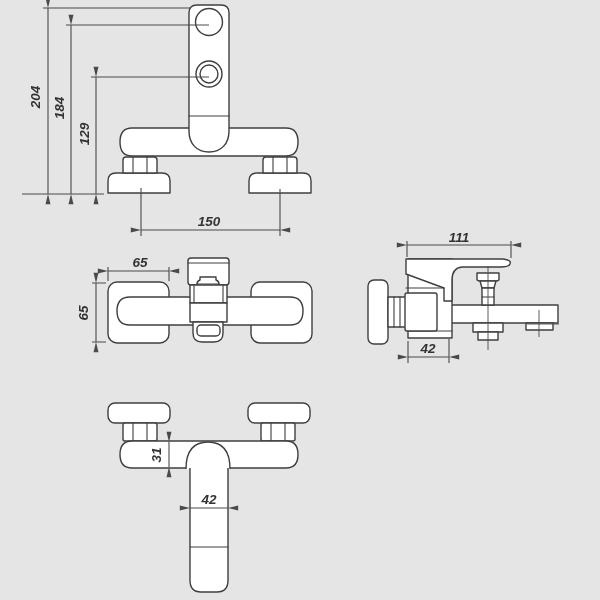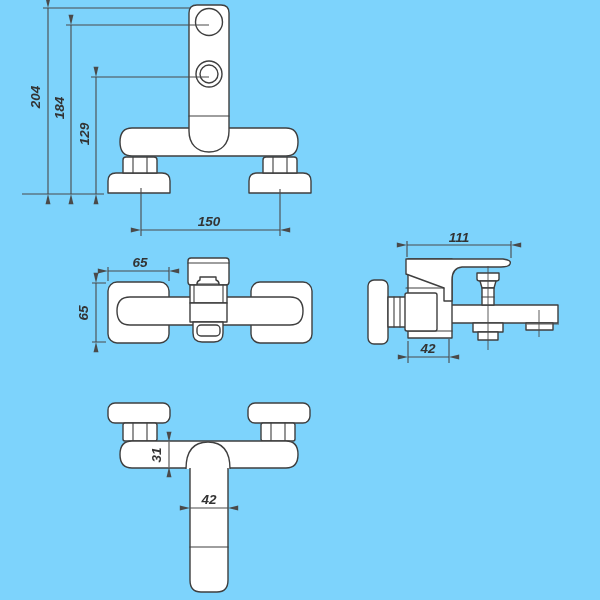--- a/index.html
+++ b/index.html
@@ -1,16 +1,16 @@
 <!DOCTYPE html>
 <html><head>
 <meta charset="utf-8">
 <style>
   html,body{margin:0;padding:0;background:#ffffff;}
-  .stage{position:relative;width:600px;height:600px;background:#7dd3fc;overflow:hidden;
+  .stage{position:relative;width:600px;height:600px;background:#e5e5e5;overflow:hidden;
          font-family:"Liberation Sans", sans-serif;}
   svg{display:block;}
   .outline{fill:none;stroke:#3f3f3f;stroke-width:1.4;stroke-linejoin:round;stroke-linecap:round;}
   .solid{fill:#ffffff;stroke:#3f3f3f;stroke-width:1.4;stroke-linejoin:round;}
   .thin{fill:none;stroke:#3f3f3f;stroke-width:1.1;stroke-linecap:round;}
   .dim{fill:none;stroke:#4a4a4a;stroke-width:1.1;}
   .cl{fill:none;stroke:#4a4a4a;stroke-width:0.9;}
   .lbl{fill:#333333;font:italic 700 13.5px "Liberation Sans", sans-serif;text-anchor:middle;}
 </style>
 </head>

